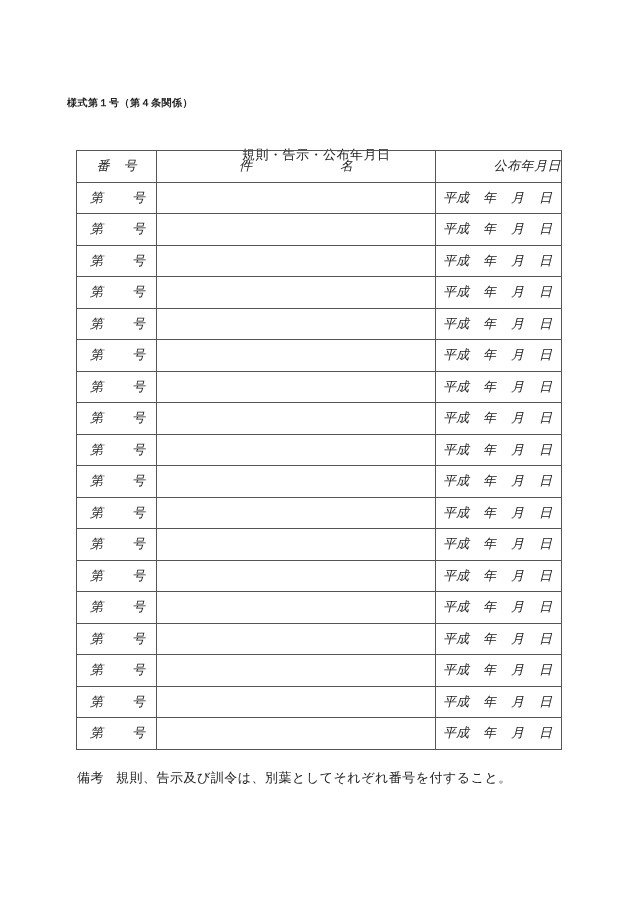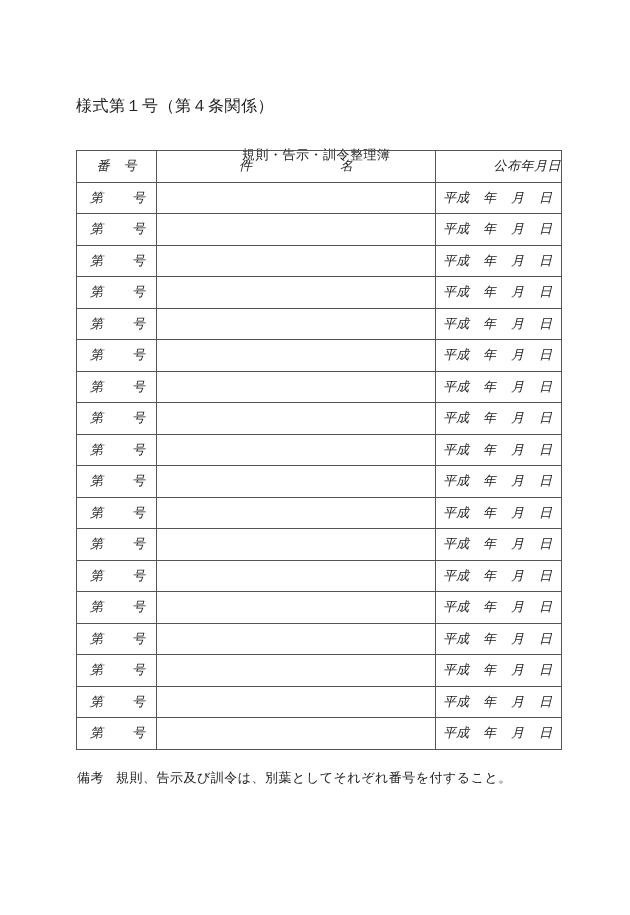--- a/index.html
+++ b/index.html
@@ -2,22 +2,22 @@
 <html><head>
 <meta charset="utf-8">
 <style>
   html, body { margin: 0; padding: 0; background: #ffffff; }
   body {
     width: 630px; height: 915px; position: relative; overflow: hidden;
     font-family: "DejaVu Serif", "Liberation Serif", serif;
     color: #222;
   }
   .form-label {
-    position: absolute; left: 76px; top: 96px;
-    font-size: 16px; letter-spacing: 0.5px;
+    position: absolute; left: 67px; top: 96px;
+    font-size: 10px; letter-spacing: 0.5px; font-weight: bold;
   }
   .table-title {
     position: absolute; left: 242px; top: 146px;
     font-size: 13px; letter-spacing: 0.5px;
   }
   table.register {
     position: absolute; left: 76px; top: 150px;
     width: 485px;
     border-collapse: collapse;
     table-layout: fixed;
@@ -53,21 +53,21 @@
     position: absolute; left: 77px; top: 769px;
     font-size: 13px; letter-spacing: 0.5px; text-align: center;
   }
   .remarks .rk-label { margin-right: 12px; }
 </style>
 </head>
 <body>
 
 <div class="form-label">様式第１号（第４条関係）</div>
 
-<div class="table-title">規則・告示・訓令整理簿</div>
+<div class="table-title">規則・告示・公布年月日</div>
 
 <table class="register">
   <colgroup>
     <col class="c1">
       <col class="c2">
       <col class="c3">
   </colgroup>
   <thead>
     <tr>
       <th class="hdr-num">

